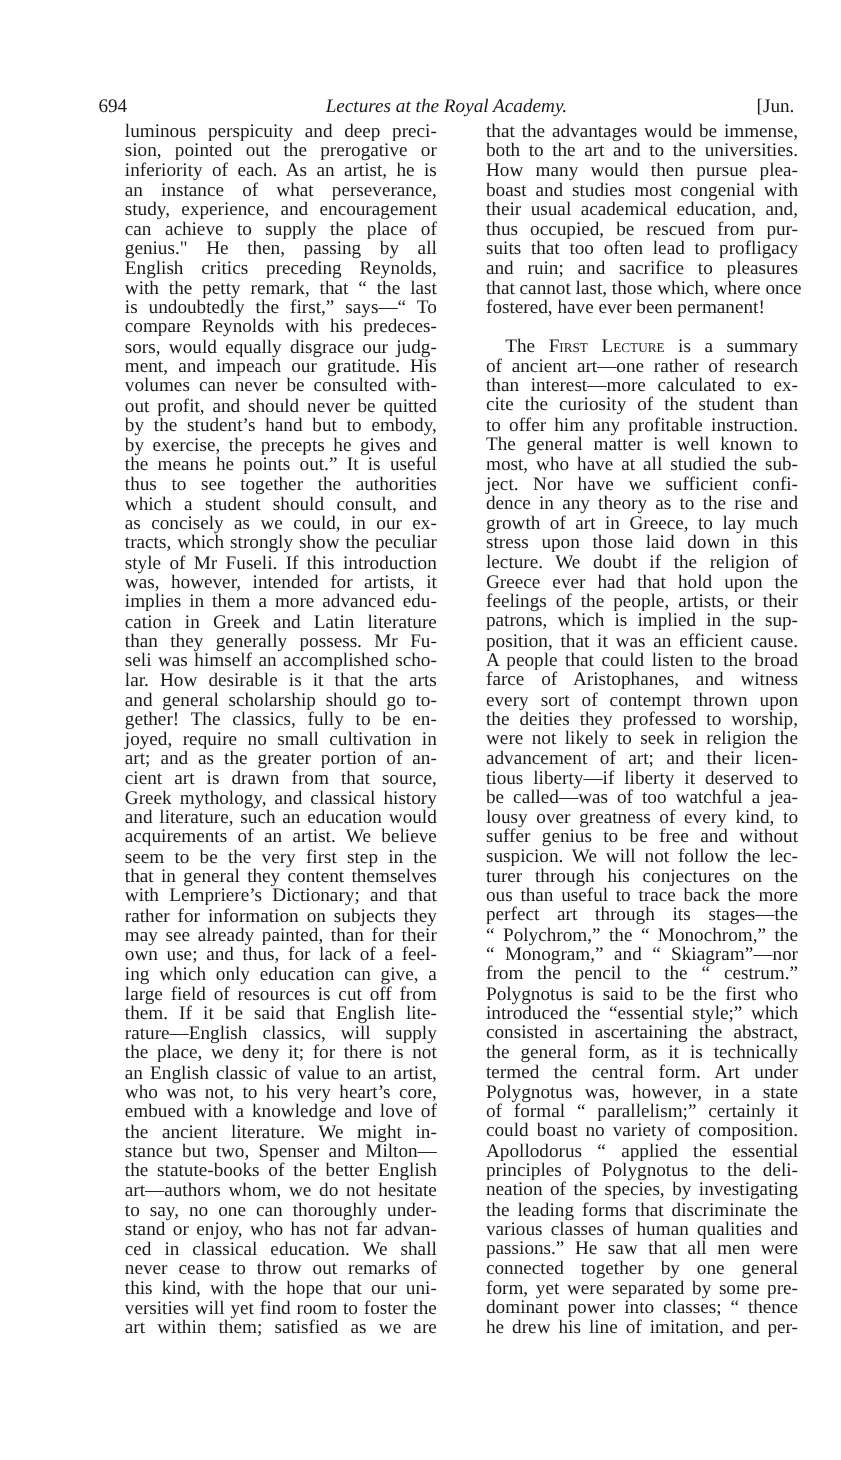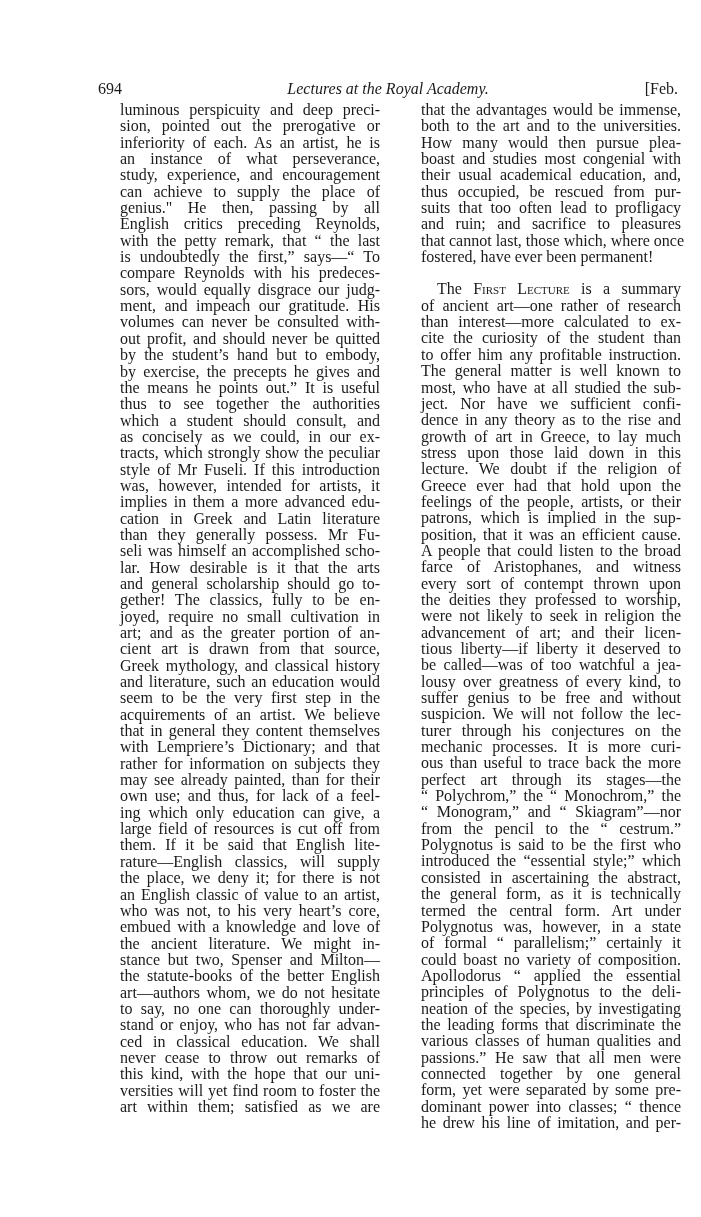--- a/index.html
+++ b/index.html
@@ -10,21 +10,21 @@
     body {
       width: 701px;
       height: 1217px;
       position: relative;
       overflow: hidden;
       font-family: "DejaVu Serif", "Liberation Serif", serif;
       color: #1a1a1a;
     }
     .page {
       position: absolute;
-      left: 16px;
+      left: 0;
       top: 0;
       width: 559px;
       height: 1217px;
     }
     .running-head {
       position: absolute;
       top: 78px;
       left: 82px;
       width: 580px;
       height: 22px;
@@ -86,21 +86,21 @@
     }
   </style>
 </head>
 <body>
 
 <div class="page">
 
   <div class="running-head">
     <span class="page-number">694</span>
     <span class="running-title">Lectures at the Royal Academy.</span>
-    <span class="running-date">[Feb.</span>
+    <span class="running-date">[Jun.</span>
   </div>
 
   <div class="column col-left" id="left-col">
       <span class="line">luminous perspicuity and deep preci-</span>
       <span class="line">sion, pointed out the prerogative or</span>
       <span class="line">inferiority of each.  As an artist, he is</span>
       <span class="line">an instance of what perseverance,</span>
       <span class="line">study, experience, and encouragement</span>
       <span class="line">can achieve to supply the place of</span>
       <span class="line">genius."  He then, passing by all</span>
@@ -126,22 +126,22 @@
       <span class="line">than they generally possess.  Mr Fu-</span>
       <span class="line">seli was himself an accomplished scho-</span>
       <span class="line">lar.  How desirable is it that the arts</span>
       <span class="line">and general scholarship should go to-</span>
       <span class="line">gether!  The classics, fully to be en-</span>
       <span class="line">joyed, require no small cultivation in</span>
       <span class="line">art; and as the greater portion of an-</span>
       <span class="line">cient art is drawn from that source,</span>
       <span class="line">Greek mythology, and classical history</span>
       <span class="line">and literature, such an education would</span>
+      <span class="line">acquirements of an artist.  We believe</span>
       <span class="line">seem to be the very first step in the</span>
-      <span class="line">acquirements of an artist.  We believe</span>
       <span class="line">that in general they content themselves</span>
       <span class="line">with Lempriere’s Dictionary; and that</span>
       <span class="line">rather for information on subjects they</span>
       <span class="line">may see already painted, than for their</span>
       <span class="line">own use; and thus, for lack of a feel-</span>
       <span class="line">ing which only education can give, a</span>
       <span class="line">large field of resources is cut off from</span>
       <span class="line">them.  If it be said that English lite-</span>
       <span class="line">rature—English classics, will supply</span>
       <span class="line">the place, we deny it; for there is not</span>
@@ -194,21 +194,20 @@
       <span class="line">every sort of contempt thrown upon</span>
       <span class="line">the deities they professed to worship,</span>
       <span class="line">were not likely to seek in religion the</span>
       <span class="line">advancement of art; and their licen-</span>
       <span class="line">tious liberty—if liberty it deserved to</span>
       <span class="line">be called—was of too watchful a jea-</span>
       <span class="line">lousy over greatness of every kind, to</span>
       <span class="line">suffer genius to be free and without</span>
       <span class="line">suspicion.  We will not follow the lec-</span>
       <span class="line">turer through his conjectures on the</span>
-      <span class="line">mechanic processes.  It is more curi-</span>
       <span class="line">ous than useful to trace back the more</span>
       <span class="line">perfect art through its stages—the</span>
       <span class="line">“ Polychrom,” the “ Monochrom,” the</span>
       <span class="line">“ Monogram,” and “ Skiagram”—nor</span>
       <span class="line">from the pencil to the “ cestrum.”</span>
       <span class="line">Polygnotus is said to be the first who</span>
       <span class="line">introduced the “essential style;” which</span>
       <span class="line">consisted in ascertaining the abstract,</span>
       <span class="line">the general form, as it is technically</span>
       <span class="line">termed the central form.  Art under</span>

